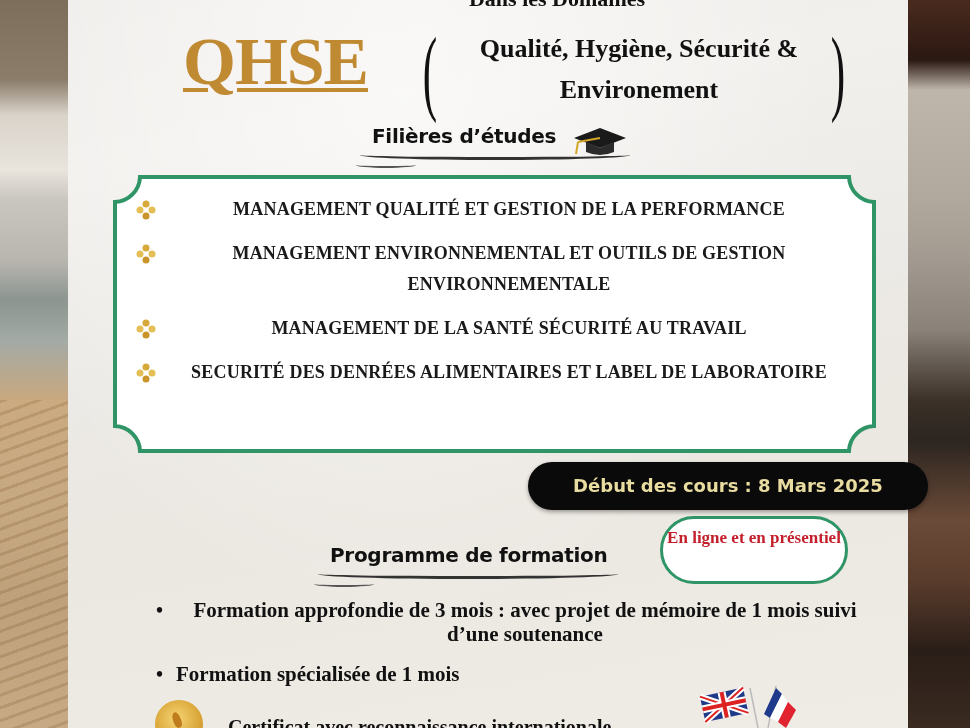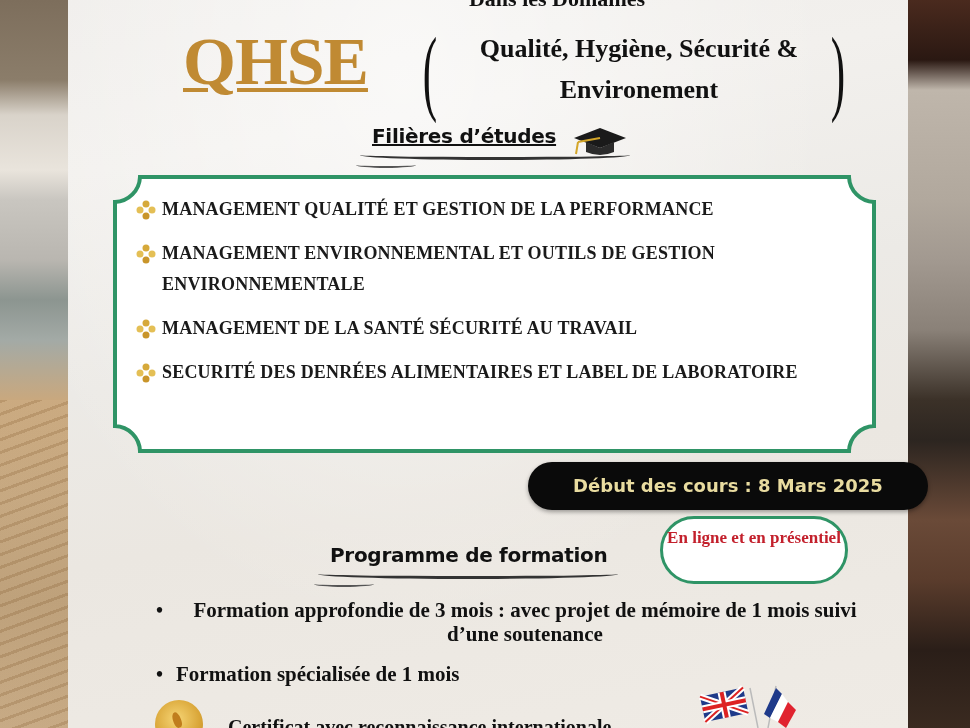--- a/index.html
+++ b/index.html
@@ -62,38 +62,39 @@
       font-size: 20px; color: #111; letter-spacing: -0.3px;
     }
     .section-title .swoosh {
       position: absolute; left: -12px; bottom: -12px; height: 10px;
       border-bottom: 3px solid #333; border-radius: 0 0 50% 50%;
     }
     .section-title .swoosh2 {
       position: absolute; left: -16px; bottom: -20px; width: 60px; height: 6px;
       border-bottom: 2px solid #555; border-radius: 0 0 50% 50%;
     }
-    .filieres { left: 372px; top: 124px; text-decoration: underline; }
+    .filieres { left: 372px; top: 124px; }
     .filieres .swoosh { width: 270px; }
     .cap-icon {
       position: absolute; left: 570px; top: 126px; width: 58px; height: 32px;
     }
 
     
     .filieres-box {
       position: absolute; left: 112px; top: 174px; width: 765px; height: 280px;
     }
     .filieres-box svg { position: absolute; left: 0; top: 0; }
     .items {
       position: absolute; left: 24px; top: 20px; width: 720px;
     }
     .item {
       position: relative; padding-left: 26px;
       font-weight: bold; font-size: 18px; color: #1a1a1a; line-height: 31px;
       letter-spacing: 0.2px;
+      text-align: center;
     }
     .item + .item { margin-top: 13px; }
     .item .diamond {
       position: absolute; left: 0; top: 6px; width: 20px; height: 20px;
     }
 
     .debut-pill {
       position: absolute; left: 528px; top: 462px; width: 400px; height: 48px;
       background: #0a0a0a; border-radius: 24px;
       box-shadow: 0 2px 4px rgba(0,0,0,0.35);

